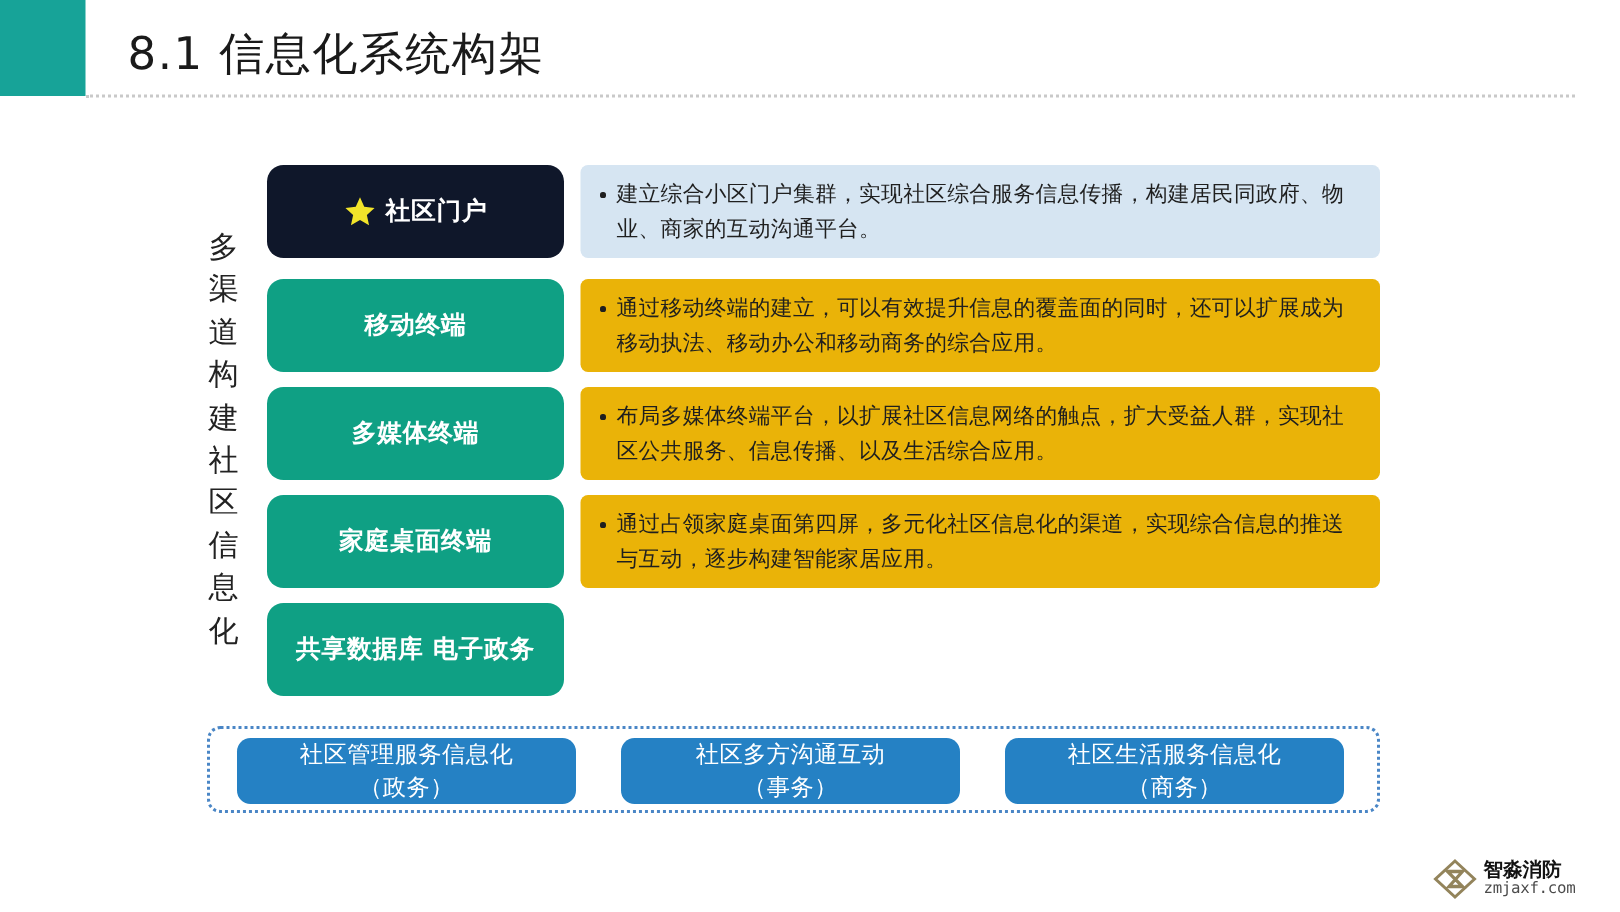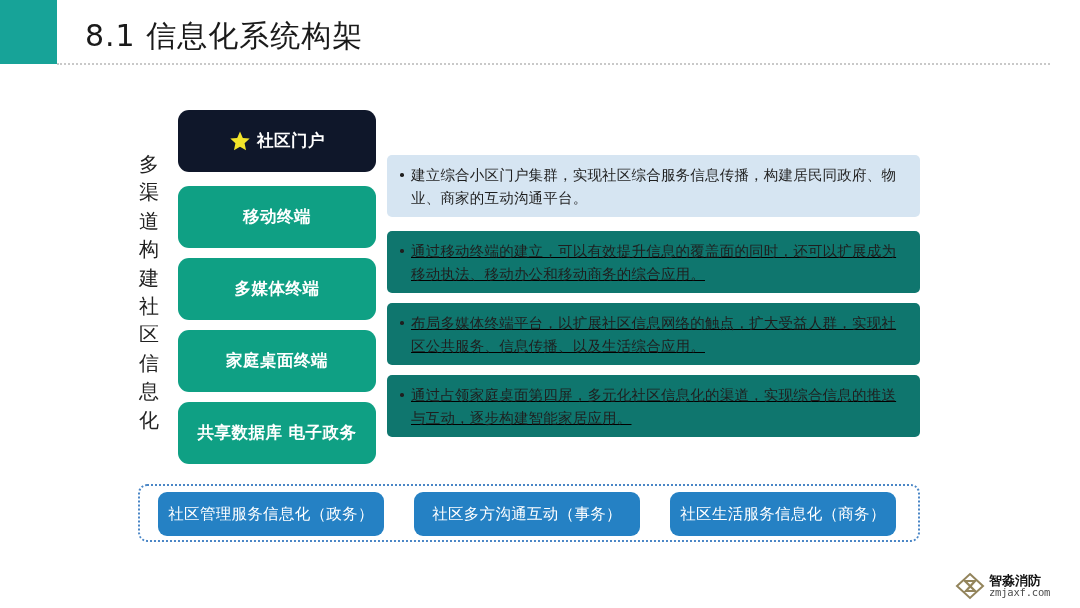--- a/index.html
+++ b/index.html
@@ -99,24 +99,23 @@
   }
   .row-body {
     position: absolute;
     left: 209px;
     top: 0;
     width: 533px;
     height: 62px;
     border-radius: 5px;
     box-sizing: border-box;
     padding: 9px 14px 0 12px;
-    margin-top: 45px;
   }
   .row-body.lightblue { background: #d6e5f2; }
-  .row-body.lightgray { background: #0f766e; text-decoration: underline; }
+  .row-body.lightgray { background: #eab308; }
   .bullet-text {
     position: relative;
     padding-left: 12px;
     font-size: 14.5px;
     line-height: 1.62;
     color: #1f1f1f;
     letter-spacing: 0.2px;
   }
   .bullet-text::before {
     content: "";
@@ -145,21 +144,21 @@
     top: 6px;
     width: 226px;
     height: 44px;
     background: #2581c4;
     border-radius: 9px;
     color: #ffffff;
     font-size: 15.5px;
     line-height: 1.42;
     text-align: center;
     display: flex;
-    flex-direction: row;
+    flex-direction: column;
     align-items: center;
     justify-content: center;
     box-sizing: border-box;
     letter-spacing: 0.3px;
   }
   .bottom-box .l2 { display: block; }
 
   
   #watermark {
     position: absolute;

